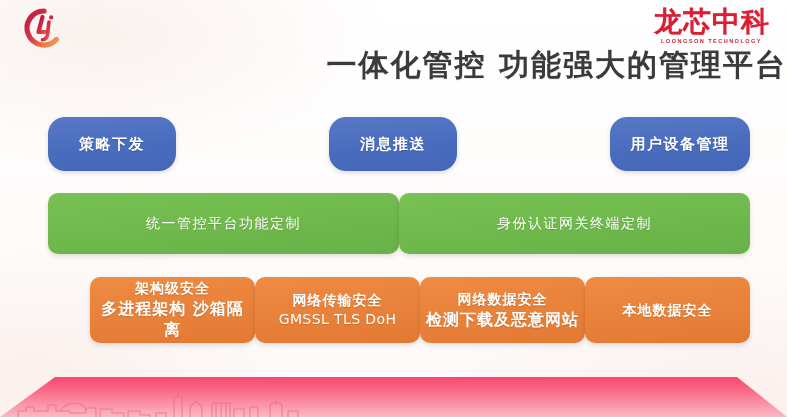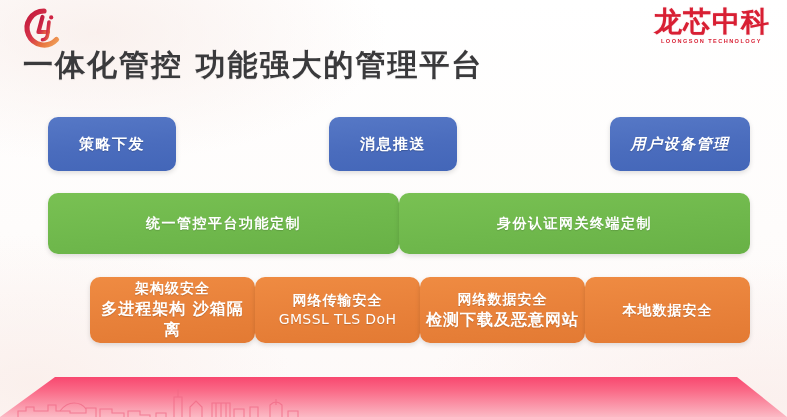--- a/index.html
+++ b/index.html
@@ -36,21 +36,21 @@
   }
   #brand-right .en {
     font-size:5.5px; font-weight:bold; letter-spacing:1.4px;
     color:#d81f33; line-height:1; margin-top:3px;
     transform:scaleX(1.02);
   }
 
   
   #page-title {
     position:absolute; left:0; right:0; top:45px;
-    text-align:left;
+    text-align:right;
     font-size:30px; font-weight:bold;
     letter-spacing:2px;
     color:#3a3a3c;
     font-family:"DejaVu Sans","Liberation Sans",sans-serif;
     text-shadow:0 1px 1px rgba(0,0,0,.08);
     padding-left:23px;
   }
 
   
   .row { position:absolute; left:48px; width:702px; display:flex; }
@@ -67,27 +67,28 @@
     text-align:center;
     font-family:"DejaVu Sans","Liberation Sans",sans-serif;
     box-shadow:0 2px 5px rgba(0,0,0,.13);
   }
 
   .card-blue {
     width:128px; height:54px;
     background:linear-gradient(175deg,#5678c6 0%,#4a6cbd 55%,#4366b8 100%);
     font-size:15px; font-weight:bold; letter-spacing:1.5px;
     text-shadow:0 1px 1px rgba(0,0,0,.18);
-  }
-  #card-blue-5 { width:140px;font-style:italic; }
+    border-radius:17px;
+  }
+  #card-blue-5 { width:140px; }
 
   .card-green {
     width:362px; height:61px;
     background:linear-gradient(175deg,#79c153 0%,#6fb84c 55%,#68b146 100%);
-    font-size:14px; font-weight:bold; letter-spacing:1.5px;
+    font-size:14px; font-weight:normal; letter-spacing:1.5px;
     text-shadow:0 1px 1px rgba(0,0,0,.14);
   }
 
   .card-orange {
     width:165px; height:66px;
     background:linear-gradient(175deg,#ef8b42 0%,#e8813a 55%,#e37a33 100%);
     letter-spacing:1px;
     padding:0 6px;
   }
   .card-orange .l1 {

